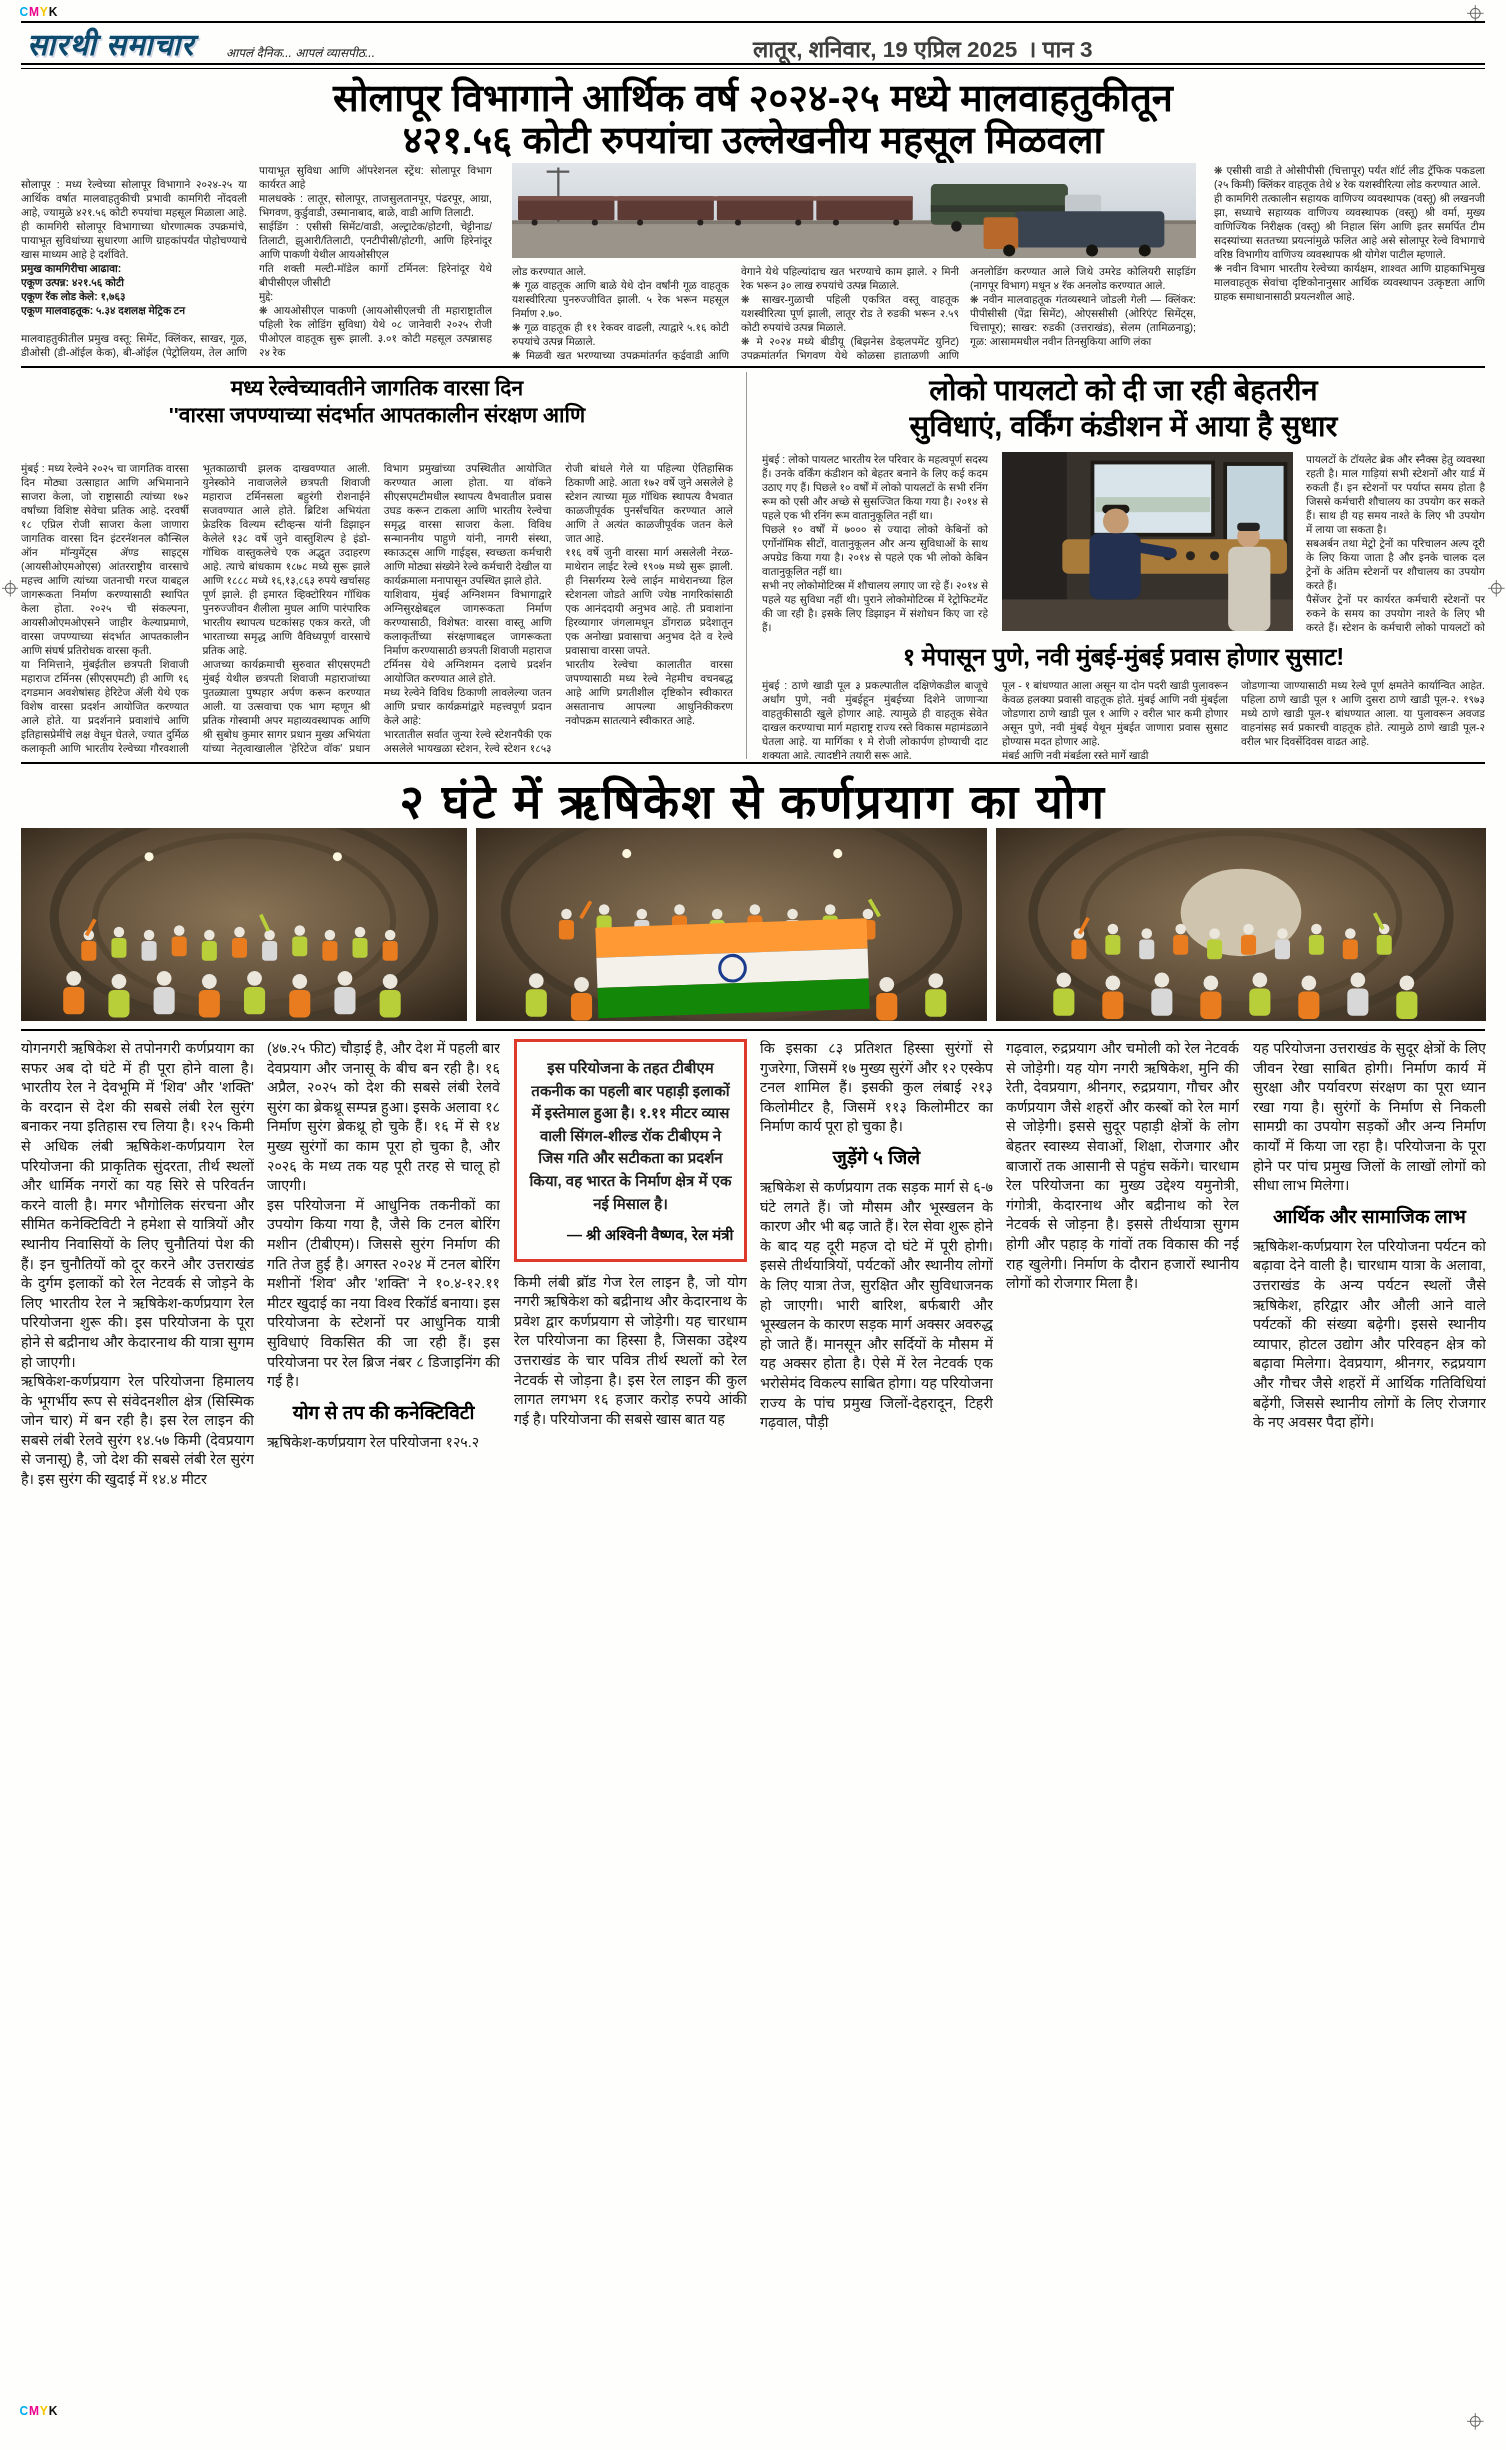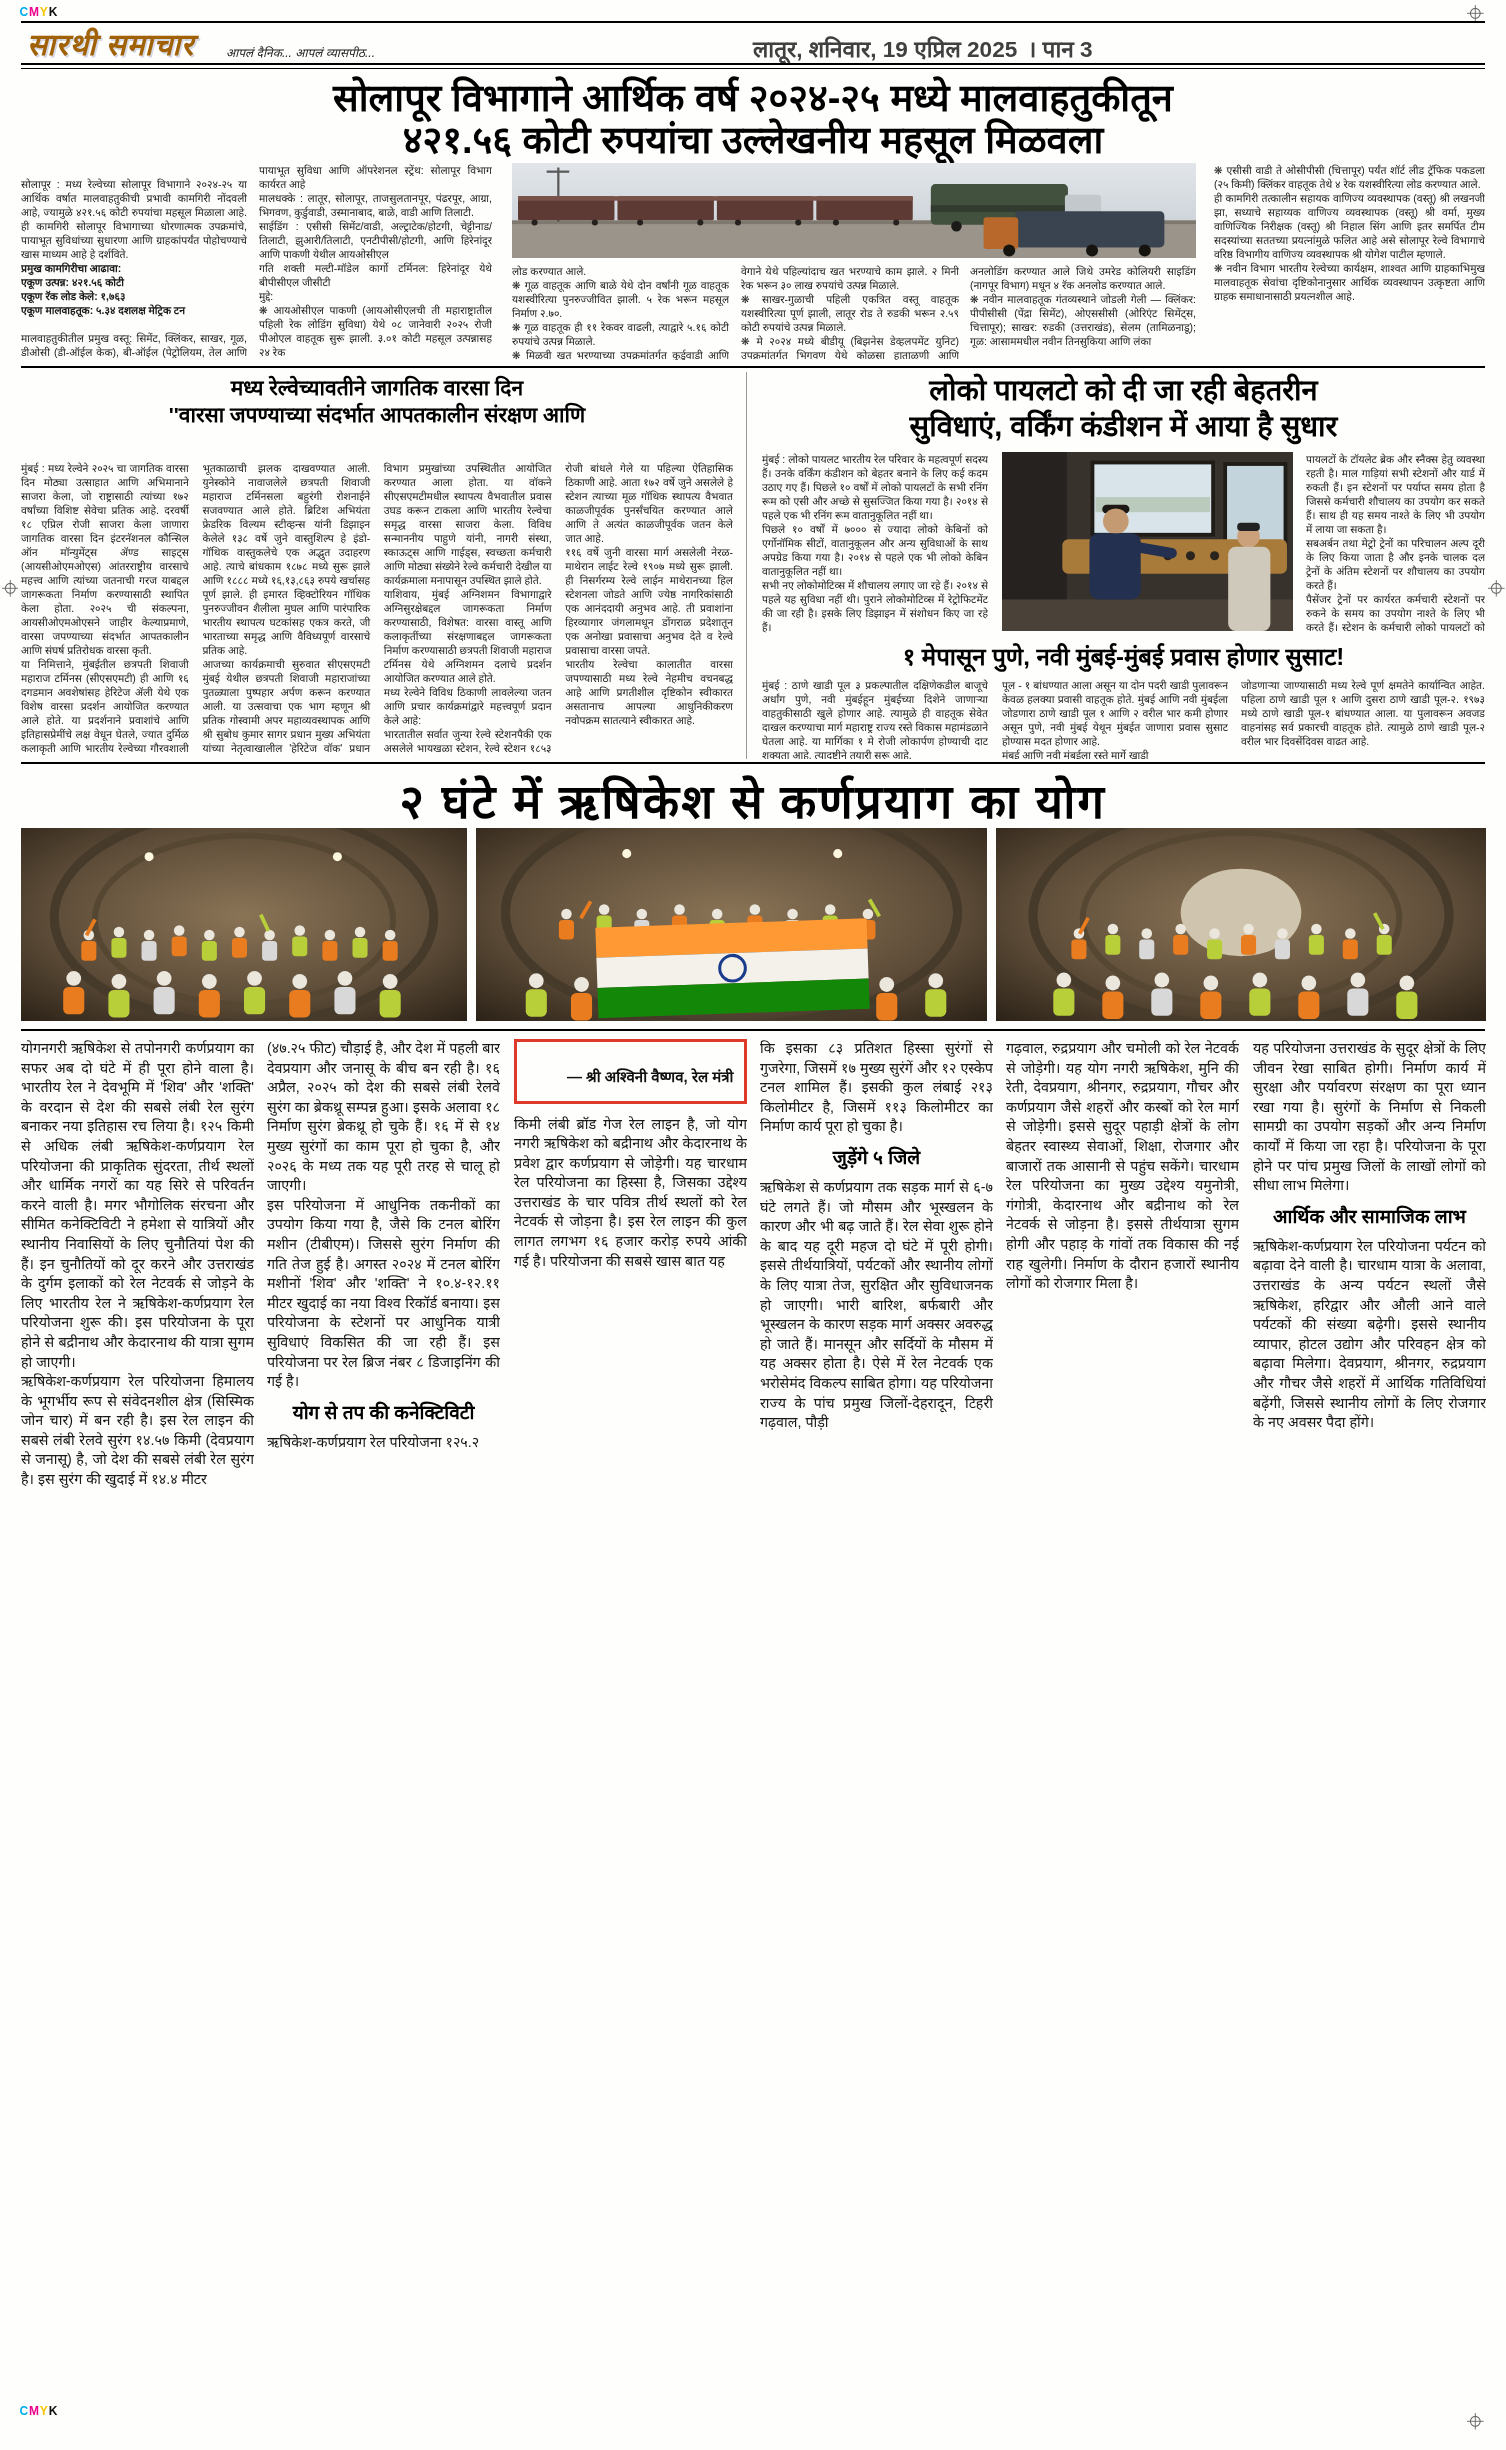--- a/index.html
+++ b/index.html
@@ -1,21 +1,21 @@
 <!DOCTYPE html>
 <html style="font-size:12px"><head>
 <meta charset="utf-8">
 <style>
   html,body{margin:0;padding:0;background:#ffffff;}
   .page{position:relative;width:1506px;height:2450px;background:#fefefc;
         font-family:"Liberation Sans","DejaVu Sans",sans-serif;color:#161616;overflow:hidden;}
   .rule{position:absolute;background:#000;}
   
   .mast-title{position:absolute;left:27px;top:22.6px;font-size:30px;font-weight:bold;font-style:italic;
-              color:#a16207;text-shadow:1.5px 1.5px 0 rgba(28,47,128,0.18);letter-spacing:0.8px;}
+              color:#0c4a6e;text-shadow:1.5px 1.5px 0 rgba(28,47,128,0.18);letter-spacing:0.8px;}
   .mast-tagline{position:absolute;left:226px;top:44px;font-size:12px;font-style:italic;color:#222;}
   .dateline{position:absolute;left:753px;top:33px;width:726px;text-align:left;font-size:22.6px;font-weight:bold;color:#404040;}
   .dateline .pg{margin-left:10.5px;}
   .cmyk{position:absolute;font-size:12px;font-weight:bold;letter-spacing:0.8px;}
   .cmyk .c{color:#00aeef}.cmyk .m{color:#ec008c}.cmyk .y{color:#f7c600}.cmyk .k{color:#111}
   .regmark{position:absolute;width:16.6px;height:16.6px;}
   
   .lead-h{position:absolute;left:21px;width:1464px;text-align:center;font-weight:800;color:#000;
           font-size:38px;line-height:42px;}
   .sec-h{position:absolute;font-weight:800;color:#000;text-align:center;}
@@ -330,20 +330,21 @@
 ऋषिकेश-कर्णप्रयाग रेल परियोजना हिमालय के भूगर्भीय रूप से संवेदनशील क्षेत्र (सिस्मिक जोन चार) में बन रही है। इस रेल लाइन की सबसे लंबी रेलवे सुरंग १४.५७ किमी (देवप्रयाग से जनासू) है, जो देश की सबसे लंबी रेल सुरंग है। इस सुरंग की खुदाई में १४.४ मीटर</div>
   </div>
   <div class="bcol" style="left:267px;">
     <div class="btxt">(४७.२५ फीट) चौड़ाई है, और देश में पहली बार देवप्रयाग और जनासू के बीच बन रही है। १६ अप्रैल, २०२५ को देश की सबसे लंबी रेलवे सुरंग का ब्रेकथ्रू सम्पन्न हुआ। इसके अलावा १८ निर्माण सुरंग ब्रेकथ्रू हो चुके हैं। १६ में से १४ मुख्य सुरंगों का काम पूरा हो चुका है, और २०२६ के मध्य तक यह पूरी तरह से चालू हो जाएगी।
 इस परियोजना में आधुनिक तकनीकों का उपयोग किया गया है, जैसे कि टनल बोरिंग मशीन (टीबीएम)। जिससे सुरंग निर्माण की गति तेज हुई है। अगस्त २०२४ में टनल बोरिंग मशीनों 'शिव' और 'शक्ति' ने १०.४-१२.११ मीटर खुदाई का नया विश्व रिकॉर्ड बनाया। इस परियोजना के स्टेशनों पर आधुनिक यात्री सुविधाएं विकसित की जा रही हैं। इस परियोजना पर रेल ब्रिज नंबर ८ डिजाइनिंग की गई है।</div>
     <div class="bsub">योग से तप की कनेक्टिविटी</div>
     <div class="btxt">ऋषिकेश-कर्णप्रयाग रेल परियोजना १२५.२</div>
   </div>
   <div class="bcol" style="left:514px;">
     <div class="qbox">
+      <div class="qtext">इस परियोजना के तहत टीबीएम तकनीक का पहली बार पहाड़ी इलाकों में इस्तेमाल हुआ है। १.११ मीटर व्यास वाली सिंगल-शील्ड रॉक टीबीएम ने जिस गति और सटीकता का प्रदर्शन किया, वह भारत के निर्माण क्षेत्र में एक नई मिसाल है।</div>
       <div class="qattr">— श्री अश्विनी वैष्णव, रेल मंत्री</div>
     </div>
     <div class="btxt">किमी लंबी ब्रॉड गेज रेल लाइन है, जो योग नगरी ऋषिकेश को बद्रीनाथ और केदारनाथ के प्रवेश द्वार कर्णप्रयाग से जोड़ेगी। यह चारधाम रेल परियोजना का हिस्सा है, जिसका उद्देश्य उत्तराखंड के चार पवित्र तीर्थ स्थलों को रेल नेटवर्क से जोड़ना है। इस रेल लाइन की कुल लागत लगभग १६ हजार करोड़ रुपये आंकी गई है। परियोजना की सबसे खास बात यह</div>
   </div>
   <div class="bcol" style="left:760px;">
     <div class="btxt">कि इसका ८३ प्रतिशत हिस्सा सुरंगों से गुजरेगा, जिसमें १७ मुख्य सुरंगें और १२ एस्केप टनल शामिल हैं। इसकी कुल लंबाई २१३ किलोमीटर है, जिसमें ११३ किलोमीटर का निर्माण कार्य पूरा हो चुका है।</div>
     <div class="bsub">जुड़ेंगे ५ जिले</div>
     <div class="btxt">ऋषिकेश से कर्णप्रयाग तक सड़क मार्ग से ६-७ घंटे लगते हैं। जो मौसम और भूस्खलन के कारण और भी बढ़ जाते हैं। रेल सेवा शुरू होने के बाद यह दूरी महज दो घंटे में पूरी होगी। इससे तीर्थयात्रियों, पर्यटकों और स्थानीय लोगों के लिए यात्रा तेज, सुरक्षित और सुविधाजनक हो जाएगी। भारी बारिश, बर्फबारी और भूस्खलन के कारण सड़क मार्ग अक्सर अवरुद्ध हो जाते हैं। मानसून और सर्दियों के मौसम में यह अक्सर होता है। ऐसे में रेल नेटवर्क एक भरोसेमंद विकल्प साबित होगा। यह परियोजना राज्य के पांच प्रमुख जिलों-देहरादून, टिहरी गढ़वाल, पौड़ी</div>
   </div>
   <div class="bcol" style="left:1006px;">

